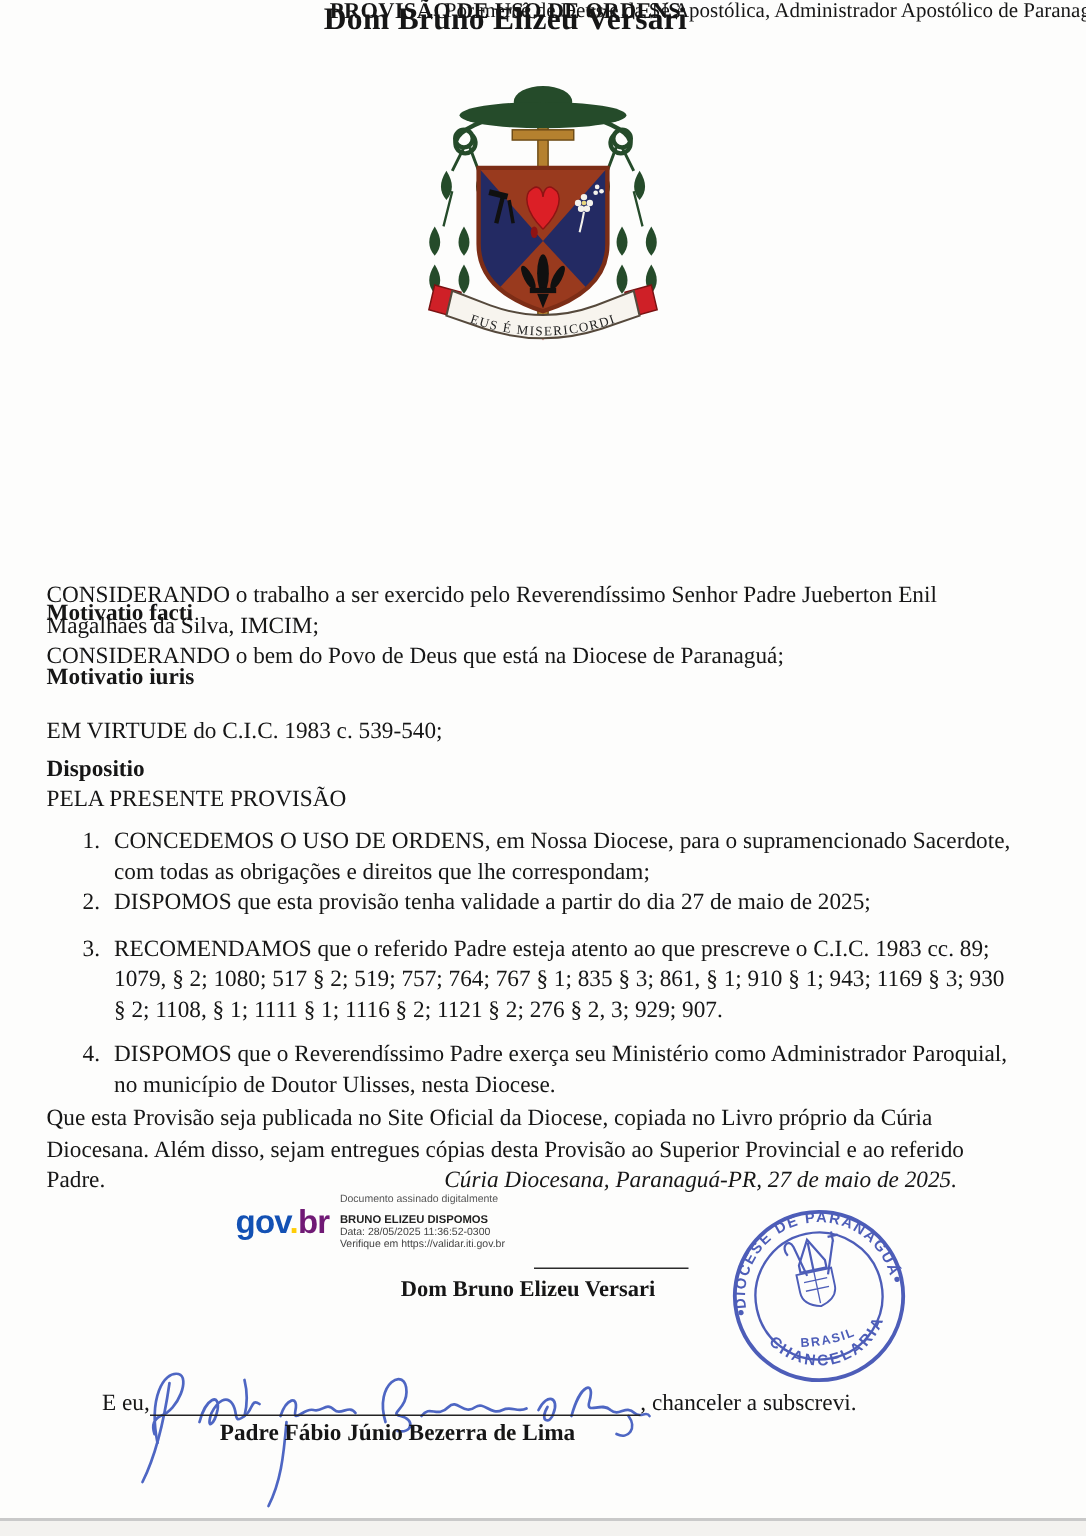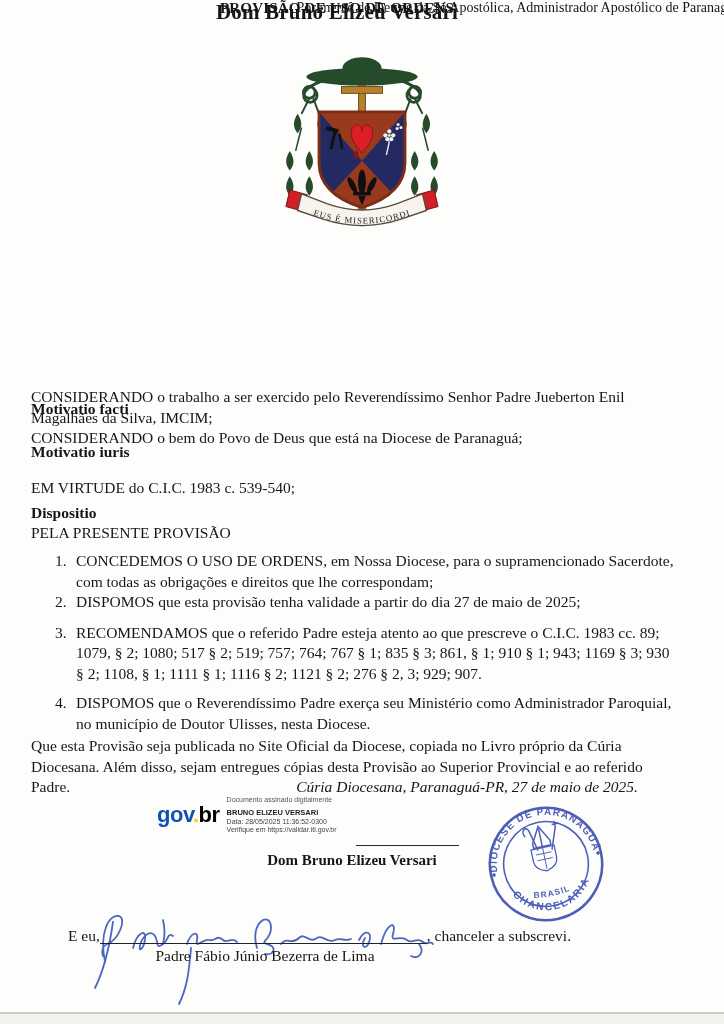--- a/index.html
+++ b/index.html
@@ -47,21 +47,21 @@
   
   .sig-line{ left:356px; top:845px; width:103px; height:1px; background:#2b2b2b;}
   .sig-name-block{ left:202px; top:851px; width:300px; text-align:center;
                    font-weight:bold; font-size:15px; line-height:18.5px;}
   
   .chanc-row{ left:68px; top:927px; display:flex; align-items:flex-start;
               font-size:15.5px;}
   .chanc-underline{ display:inline-block; width:327px; height:16px;
                     border-bottom:1.2px solid #222; }
   .chanc-name{ left:0px; top:947px; width:530px; text-align:center;
-               font-weight:normal; font-size:15.5px;}
+               font-weight:bold; font-size:15.5px;}
   
   .scan-bottom-line{ left:0; top:1012px; width:724px; height:2px; background:#c9c9c9;}
   .scan-bottom-band{ left:0; top:1014px; width:724px; height:10px; background:#f3f2ef;}
 </style>
 </head>
 <body>
 
 <svg class="abs" style="left:262px; top:28px;" width="200" height="200" viewBox="0 0 200 205">
 
   <g stroke="#254b2a" stroke-width="3" fill="none">
@@ -188,25 +188,25 @@
     <span class="txt">DISPOMOS que o Reverendíssimo Padre exerça seu Ministério como Administrador Paroquial, no município de Doutor Ulisses, nesta Diocese.</span>
   </div>
 </div>
 
 <div class="abs body-block" style="top:736px; width:645px;">Que esta Provisão seja publicada no Site Oficial da Diocese, copiada no Livro próprio da Cúria Diocesana. Além disso, sejam entregues cópias desta Provisão ao Superior Provincial e ao referido Padre.</div>
 
 <div class="abs dateline">Cúria Diocesana, Paranaguá-PR, 27 de maio de 2025.</div>
 
 <div class="abs govbr">
   <div class="govbr-logo">
-    <span style="color:#1351b4">gov</span><span style="color:#ffcd07">.</span><span style="color:#000000">br</span>
+    <span style="color:#1351b4">gov</span><span style="color:#ffcd07">.</span><span style="color:#701a75">br</span>
   </div>
   <div class="govbr-text">
     <span class="govbr-line1">Documento assinado digitalmente</span>
-    <span class="govbr-name">BRUNO ELIZEU VERSARI</span>
+    <span class="govbr-name">BRUNO ELIZEU DISPOMOS</span>
     <span class="govbr-date">Data: 28/05/2025 11:36:52-0300</span>
     <span class="govbr-verify">Verifique em https://validar.iti.gov.br</span>
   </div>
 </div>
 
 <div class="abs sig-line"></div>
 <div class="abs sig-name-block">
   <div>Dom Bruno Elizeu Versari</div>
 </div>
 

